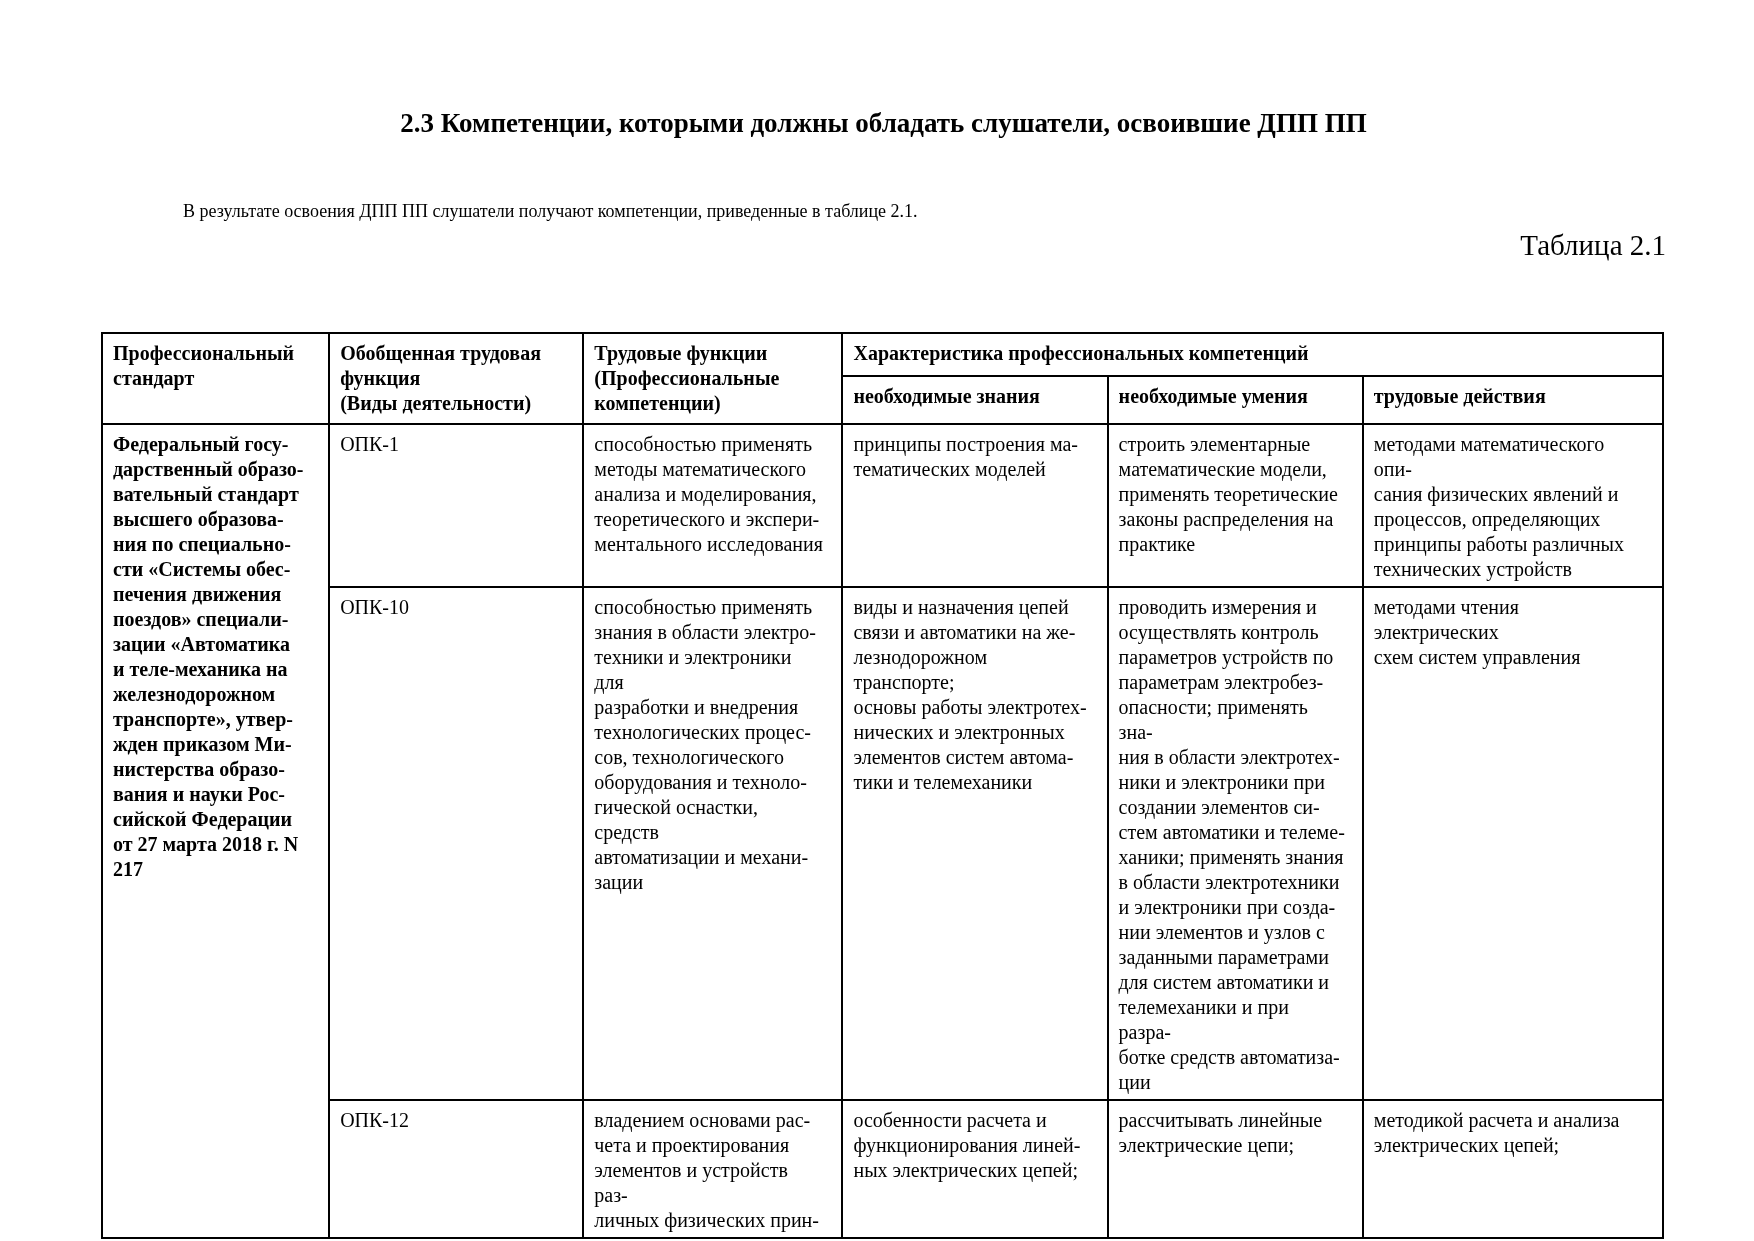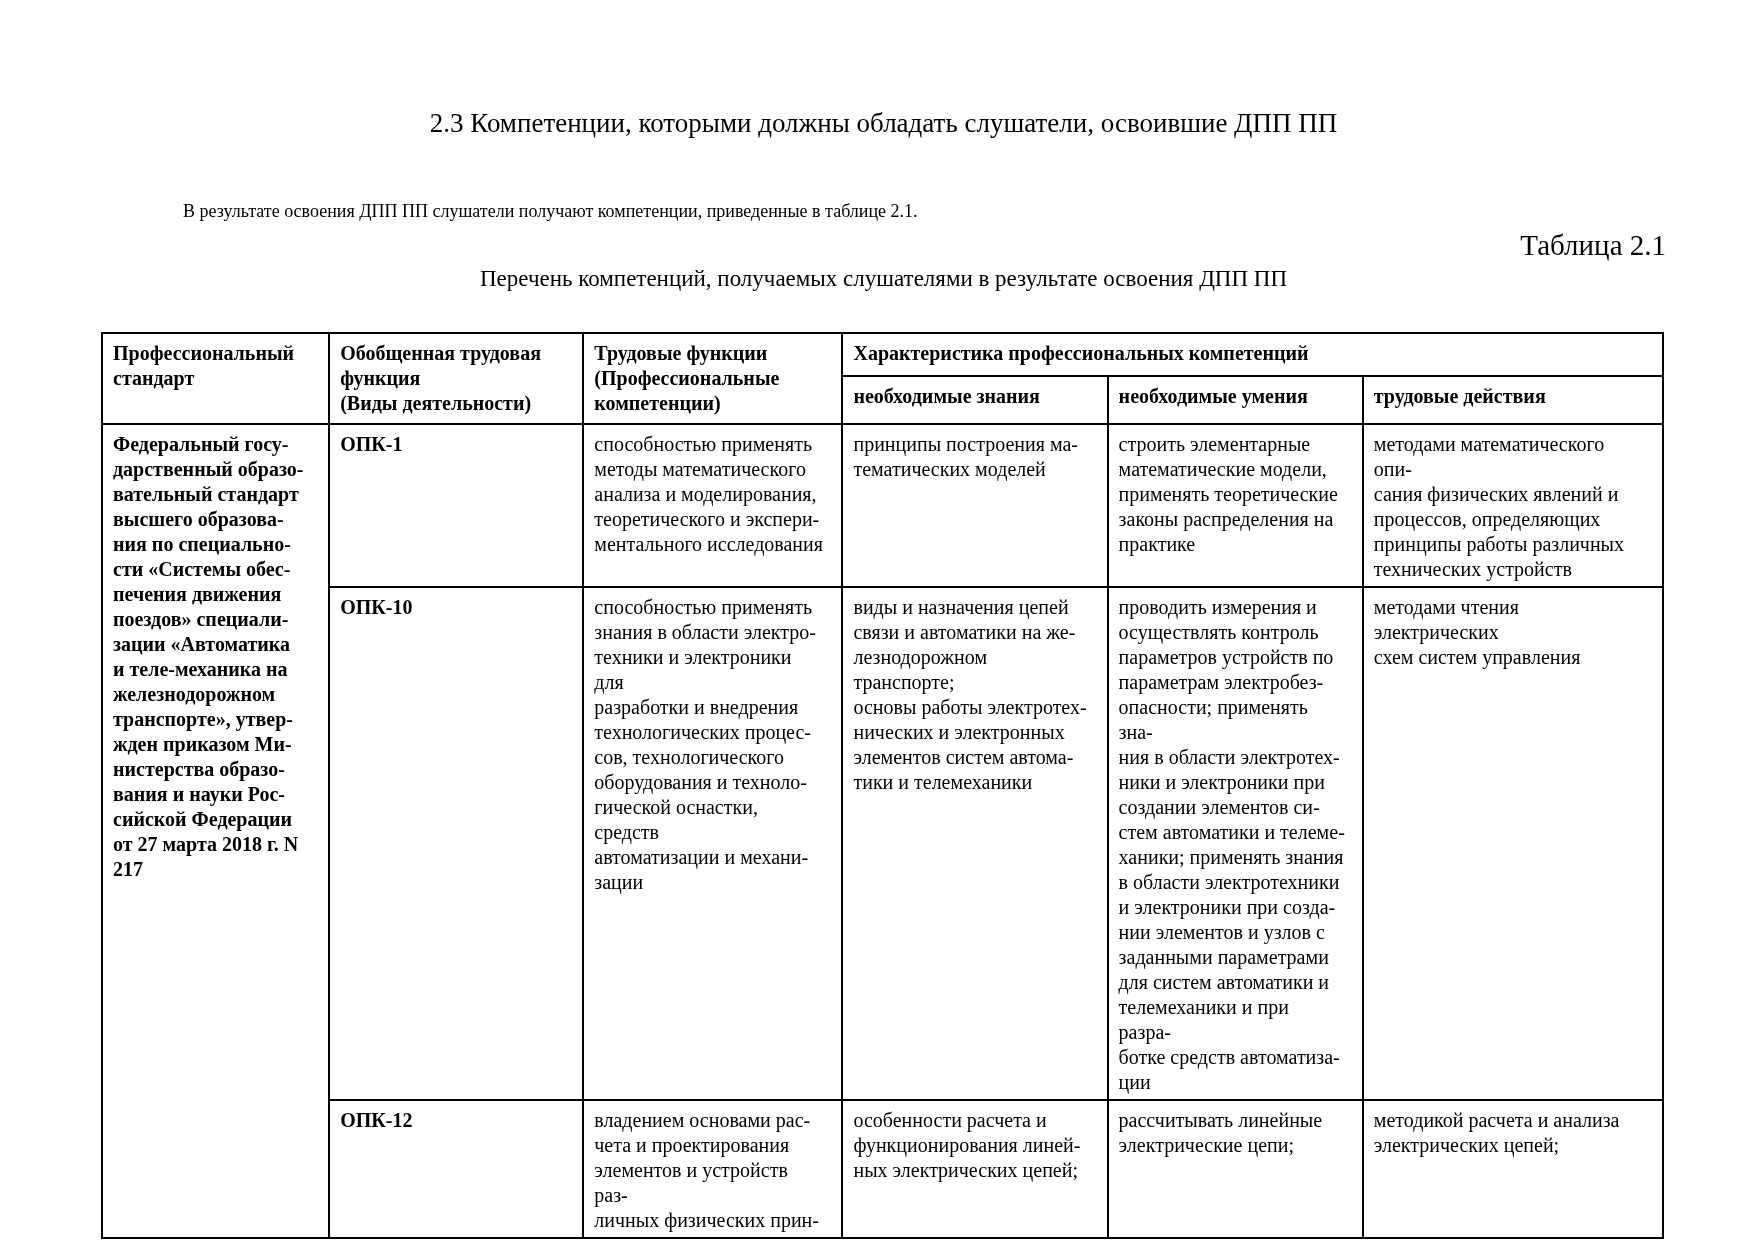--- a/index.html
+++ b/index.html
@@ -15,21 +15,21 @@
   }
   .content-band {
     position: absolute;
     left: 101px;
     width: 1565px;
   }
   .doc-title {
     top: 106px;
     text-align: center;
     font-size: 27px;
-    font-weight: normal;
+    font-weight: bold;
     line-height: 34px;
   }
   .doc-intro {
     top: 196px;
     font-size: 18px;
     line-height: 30px;
     text-indent: 82px;
   }
   .table-label {
     top: 230px;
@@ -55,40 +55,39 @@
     border: 2px solid #000000;
     vertical-align: top;
     text-align: left;
     padding: 7px 16px 4px 10px;
     font-size: 20px;
     line-height: 25px;
     white-space: pre-line;
     overflow: hidden;
   }
   .comp-table th { font-weight: bold; }
-  .comp-table td.code-cell { font-weight: bold; border-radius: 24px; }
+  .comp-table td.code-cell { font-weight: normal; border-radius: 24px; }
   .comp-table td.standard-cell { font-weight: bold; border-radius: 27px; }
   tr.hdr-group-row  { height: 43px; }
   tr.hdr-sub-row    { height: 48px; }
   tr.row-opk1  { height: 144px; }
   tr.row-opk10 { height: 452px; margin-left: 28px; }
   tr.row-opk12 { height: 114px; margin-left: 36px; }
 </style>
 </head>
 <body>
 
 <div class="page">
 
   <div class="content-band doc-title">2.3 Компетенции, которыми должны обладать слушатели, освоившие ДПП ПП</div>
 
   <div class="content-band doc-intro">В результате освоения ДПП ПП слушатели получают компетенции, приведенные в таблице 2.1.</div>
 
   <div class="content-band table-label">Таблица 2.1</div>
 
-  <div class="content-band table-caption">Перечень компетенций, получаемых слушателями в результате освоения ДПП ПП</div>
 
   <table class="comp-table">
     <colgroup>
       <col style="width:227px">
       <col style="width:254px">
       <col style="width:259px">
       <col style="width:265px">
       <col style="width:255px">
       <col style="width:300px">
     </colgroup>

